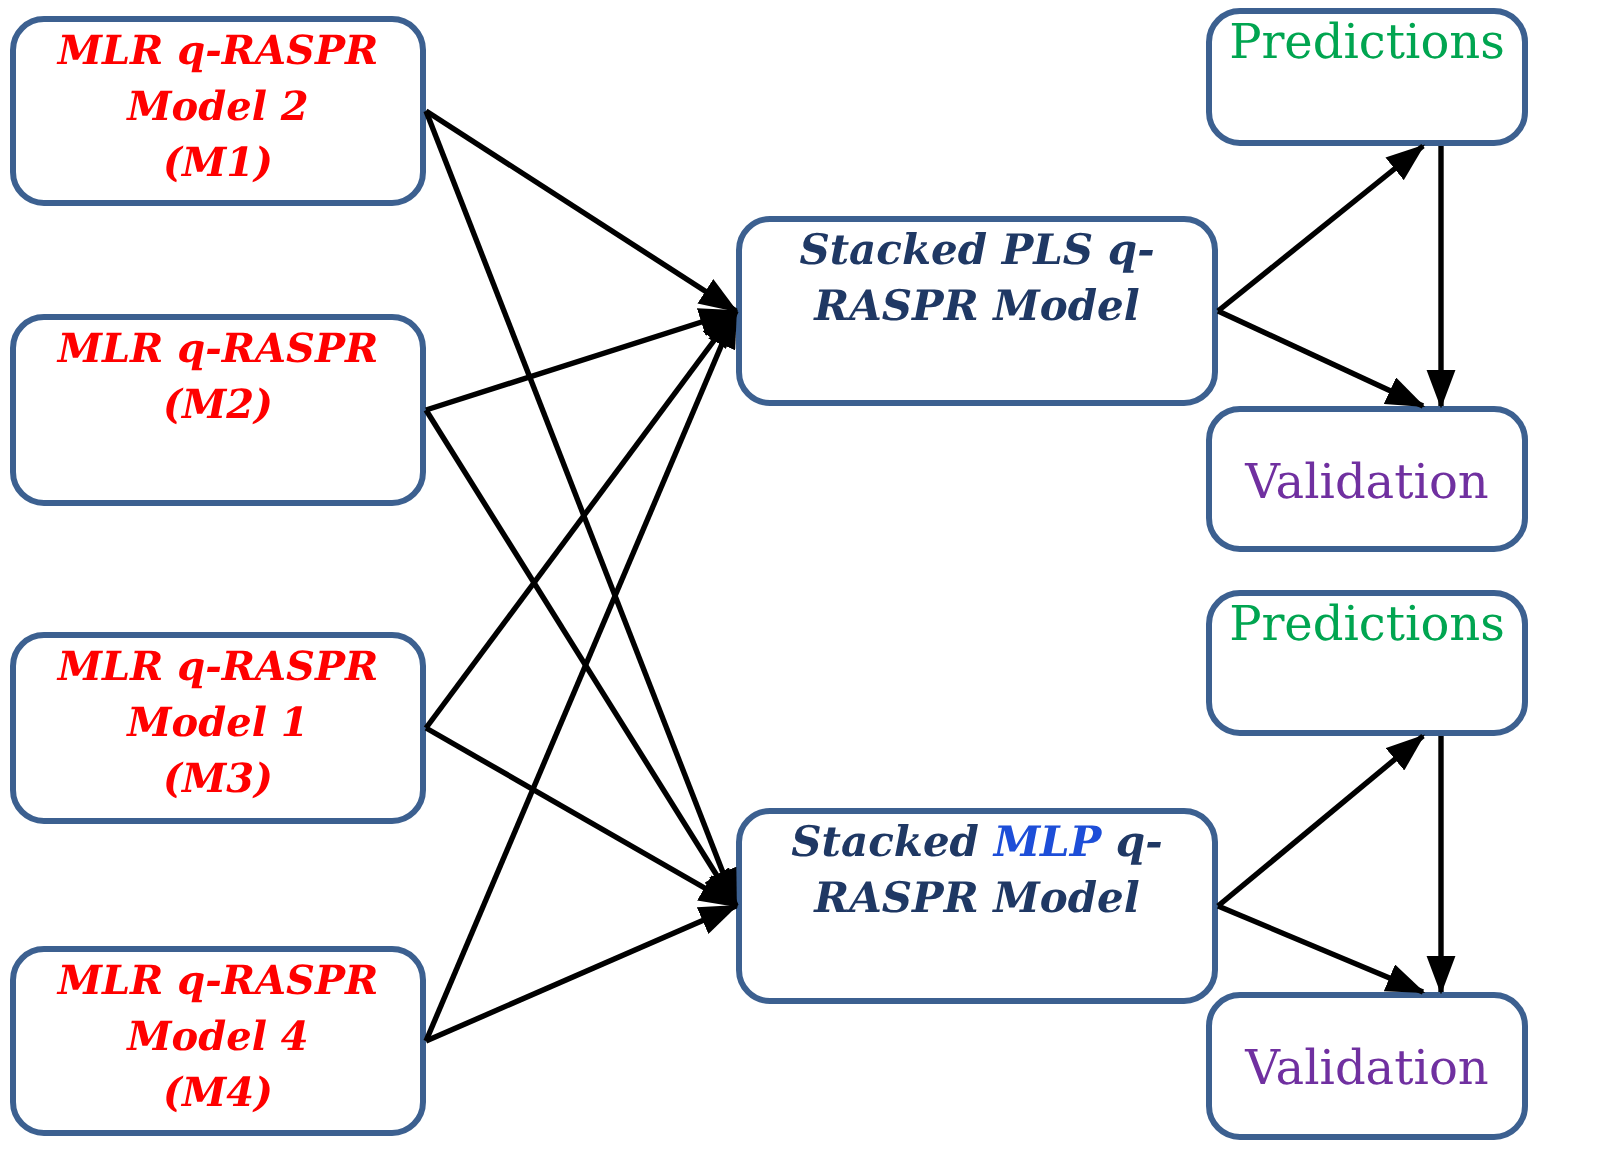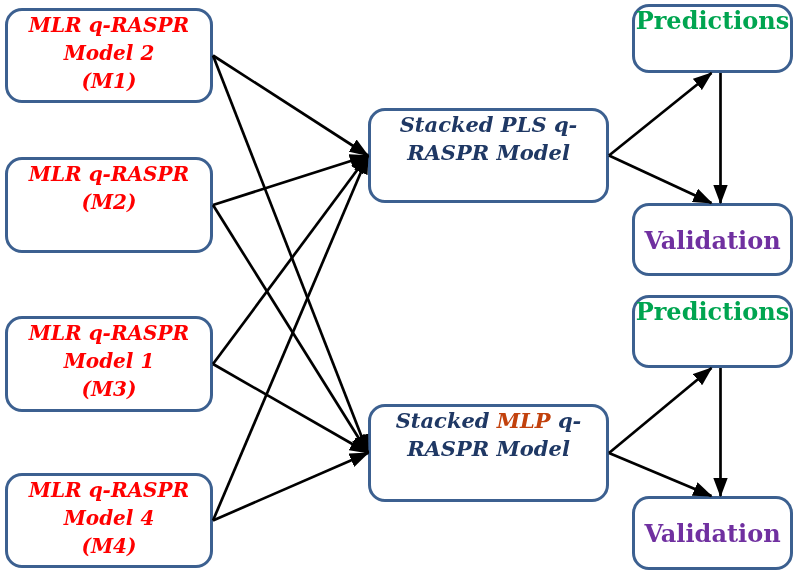--- a/index.html
+++ b/index.html
@@ -59,26 +59,26 @@
     left: 368px;
     width: 241px;
     color: #1f3864;
     font-size: 21px;
     font-weight: bold;
     font-style: italic;
     line-height: 1.35;
   }
   #node-pls { top: 108px; height: 95px; }
   #node-mlp { top: 404px; height: 98px; }
-  .mlp-highlight { color: #c2410c; }
+  .mlp-highlight { color: #1d4ed8; }
   .outcome-box {
-    left: 632px;
+    left: 603px;
     width: 161px;
     font-size: 24px;
-    font-weight: bold;
+    font-weight: normal;
     font-style: normal;
     line-height: 1.2;
   }
   #node-p1 { top: 4px;   height: 69px; }
   #node-v1 { top: 203px; height: 73px; }
   #node-p2 { top: 295px; height: 73px; }
   #node-v2 { top: 496px; height: 74px; }
   .predictions-label { color: #00a550; }
   .validation-label  { color: #7030a0; margin-top: 21px; }
 </style>

